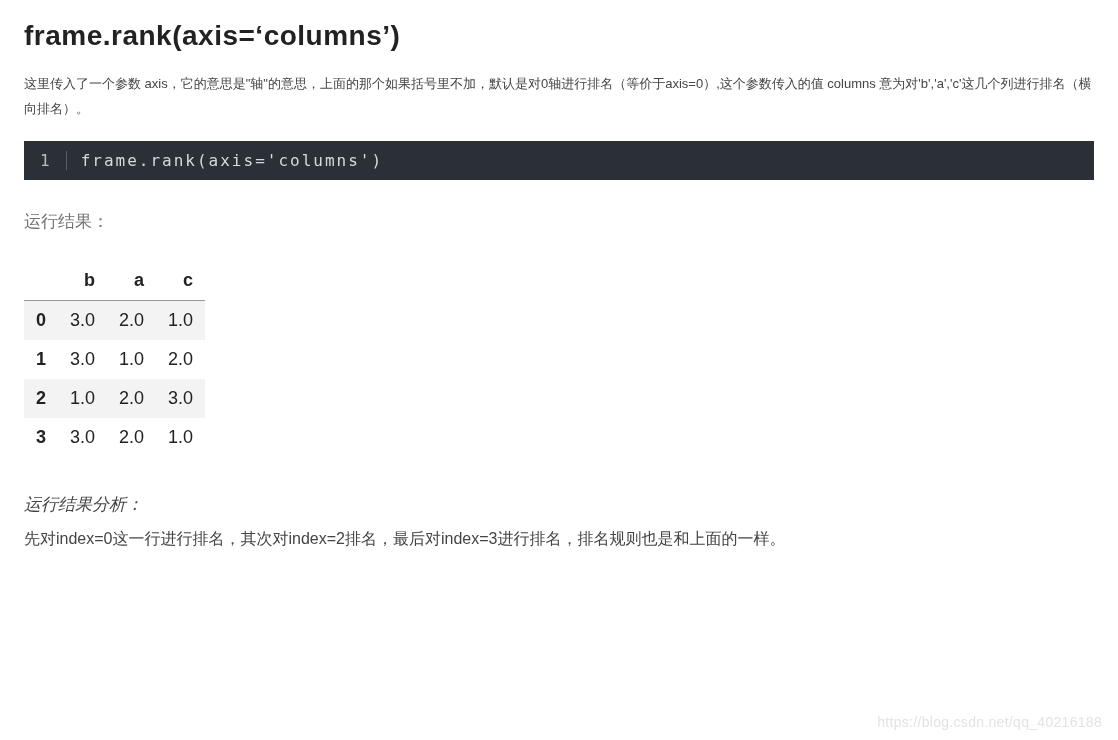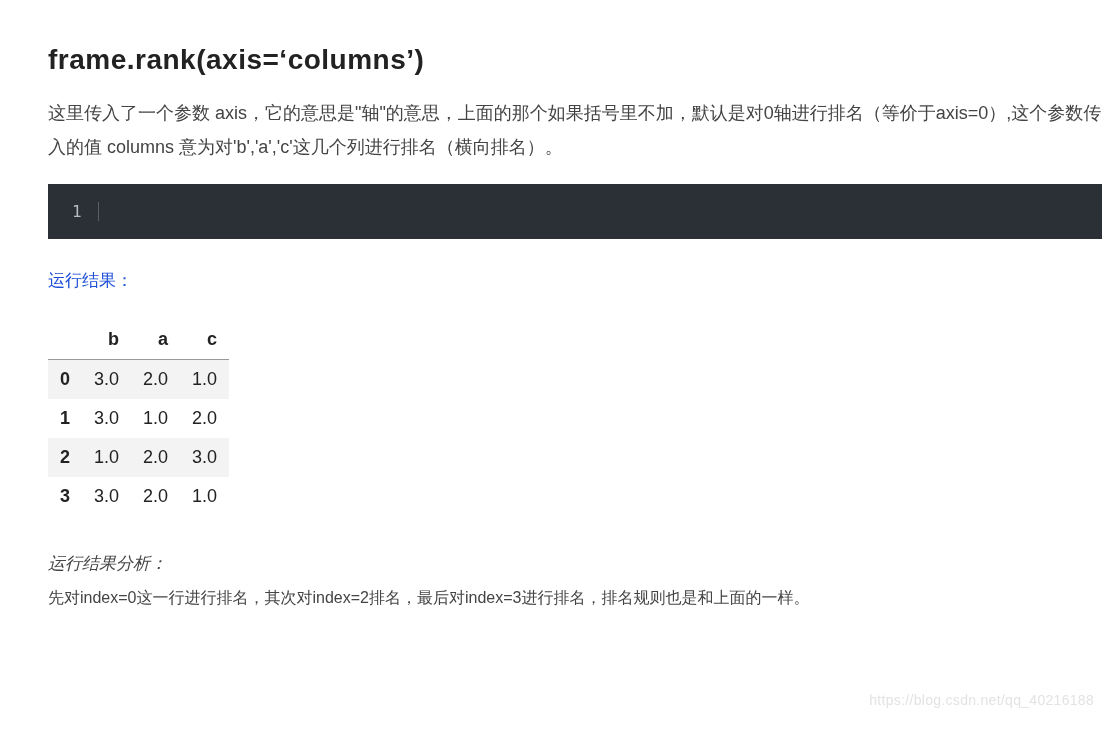--- a/index.html
+++ b/index.html
@@ -1,35 +1,35 @@
 <!DOCTYPE html>
 <html><head>
   <meta charset="utf-8">
   <style>
     * {
-      margin: 8px;
+      margin: 0;
       padding: 0;
       box-sizing: border-box;
     }
     body {
       font-family: -apple-system, BlinkMacSystemFont, "Segoe UI", "Microsoft YaHei", "PingFang SC", sans-serif;
       padding: 20px 24px;
       color: #333;
       background: #fff;
       width: 1118px;
     }
     h2.title {
       font-size: 28px;
       font-weight: 700;
       color: #222;
       margin-bottom: 20px;
       letter-spacing: 0.5px;
     }
     p.desc {
-      font-size: 18px;
+      font-size: 13px;
       line-height: 1.9;
       color: #444;
       margin-bottom: 20px;
     }
     .code-block {
       background: #2b2f36;
       color: #d5d9dd;
       font-family: "Consolas", "Monaco", monospace;
       font-size: 16px;
       letter-spacing: 2px;
@@ -43,21 +43,21 @@
       padding-right: 14px;
       border-right: 1px solid #5a5e66;
       margin-right: 14px;
       font-size: 16px;
     }
     .code-text {
       white-space: pre;
     }
     .result-label {
       font-size: 17px;
-      color: #1d4ed8;
+      color: #737373;
       margin-bottom: 28px;
     }
     .data-table {
       border-collapse: collapse;
       font-family: Arial, Helvetica, sans-serif;
       font-size: 18px;
       color: #222;
       margin-bottom: 36px;
     }
     .data-table th,
@@ -83,35 +83,36 @@
       font-style: italic;
     }
     .analysis {
       font-size: 16px;
       line-height: 1.9;
       color: #444;
     }
     .watermark {
       position: fixed;
       right: 16px;
-      bottom: 24px;
+      bottom: 10px;
       color: #e3e3e3;
       font-size: 14px;
       letter-spacing: 0.3px;
     }
   </style>
 </head>
 <body>
 
 <h2 class="title">frame.rank(axis=‘columns’)</h2>
 
 <p class="desc">这里传入了一个参数 axis，它的意思是"轴"的意思，上面的那个如果括号里不加，默认是对0轴进行排名（等价于axis=0）,这个参数传入的值 columns 意为对'b','a','c'这几个列进行排名（横向排名）。</p>
 
 <div class="code-block">
   <span class="line-num">1</span>
+  <span class="code-text">frame.rank(axis='columns')</span>
 </div>
 
 <p class="result-label">运行结果：</p>
 
 <table class="data-table">
   <thead>
     <tr>
       <th></th>
       <th>b</th>
       <th>a</th>

